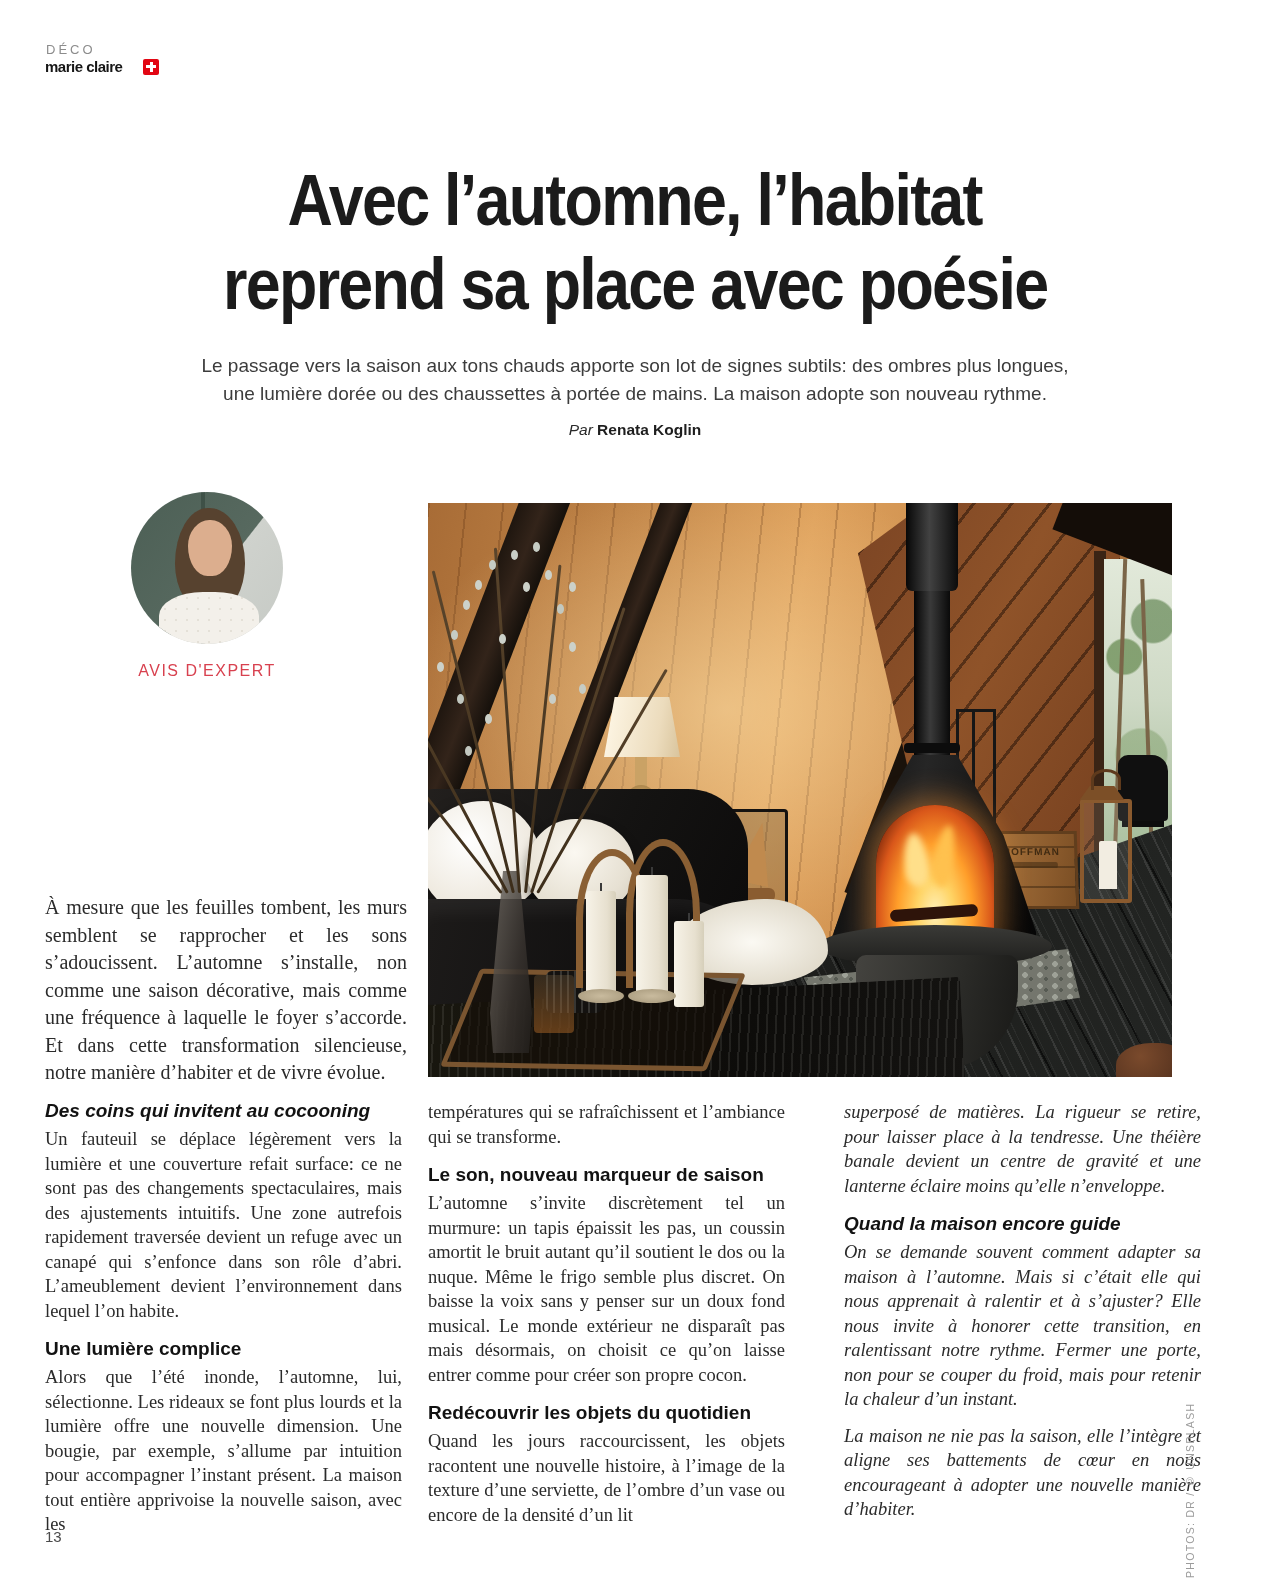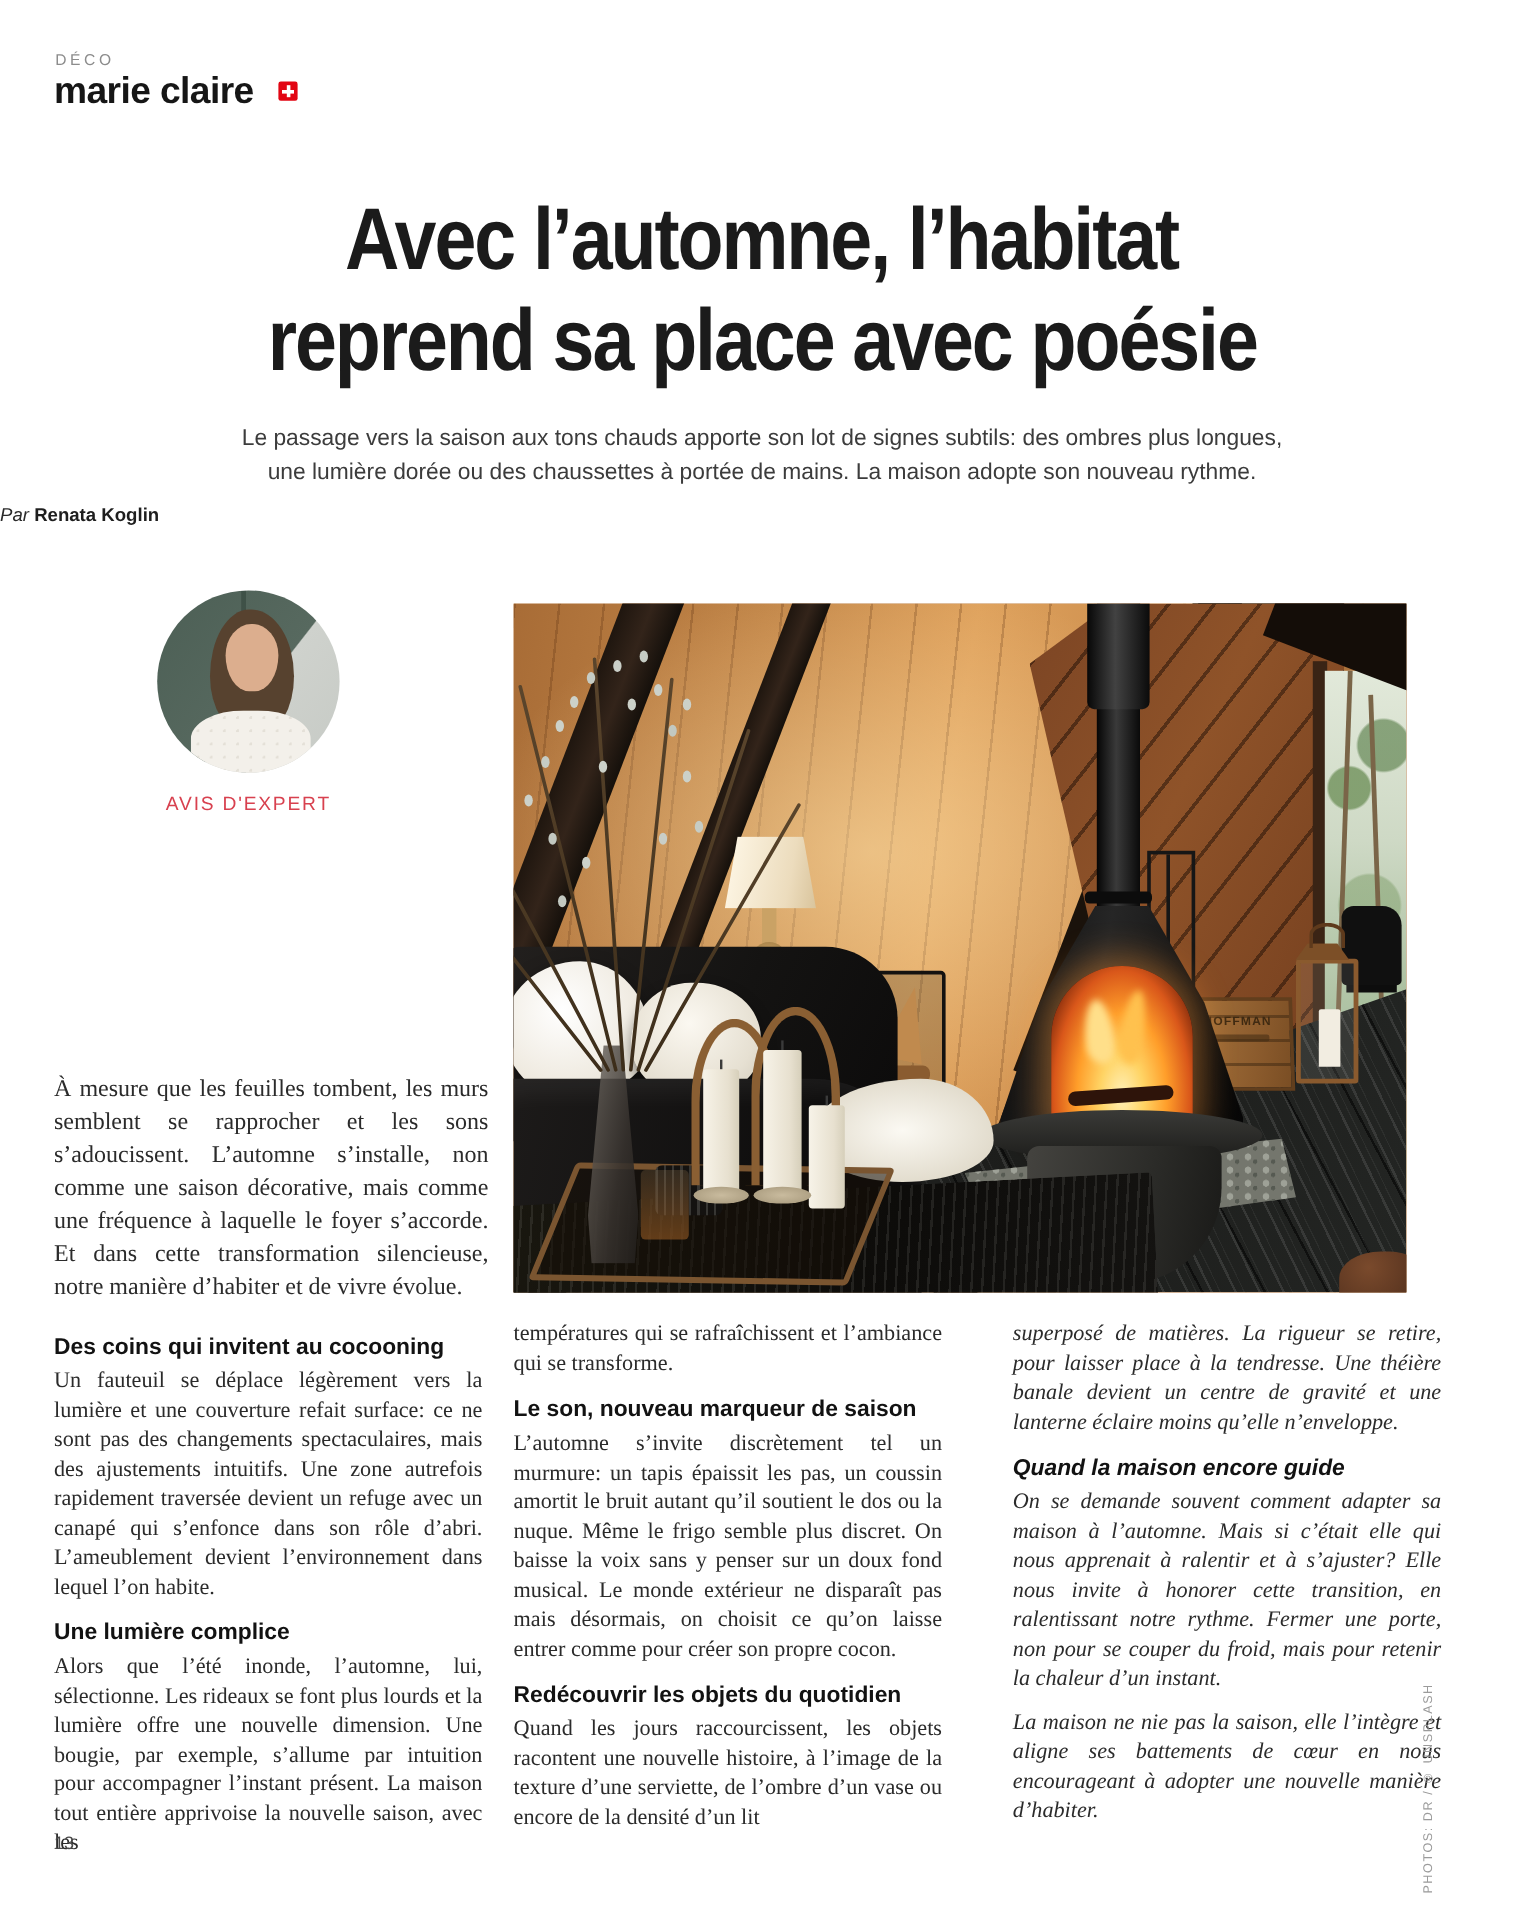--- a/index.html
+++ b/index.html
@@ -1,32 +1,32 @@
 <!DOCTYPE html>
 <html lang="fr"><head>
 <meta charset="utf-8">
 <style>
   html,body{margin:0;padding:0;background:#ffffff;}
   .page{position:relative;width:1270px;height:1595px;background:#fff;overflow:hidden;
         font-family:"Liberation Sans",sans-serif;color:#222;}
   
   .kicker{position:absolute;left:46px;top:42px;font-size:13px;letter-spacing:3px;color:#8c8c8c;}
-  .brand{position:absolute;left:45px;top:58px;font-size:31px;font-weight:bold;letter-spacing:-0.5px;color:#161616;
+  .brand{position:absolute;left:45px;top:58px;font-size:15px;font-weight:bold;letter-spacing:-0.5px;color:#161616;
          display:flex;align-items:center;gap:21px;}
   .swiss{display:inline-block;position:relative;width:16px;height:16px;background:#e20613;border-radius:2px;}
   .swiss i{position:absolute;background:#fff;}
   .swiss i.v{left:6.5px;top:3px;width:3px;height:10px;}
   .swiss i.h{left:3px;top:6.5px;width:10px;height:3px;}
   
   .title{position:absolute;left:0;right:0;top:158px;text-align:center;color:#1b1b1b;
          font-weight:bold;font-size:73px;line-height:84px;letter-spacing:-2px;}
   .title span{display:inline-block;transform:scaleX(0.86);white-space:nowrap;}
   .subtitle{position:absolute;left:0;right:0;top:352px;text-align:center;color:#3c3c3c;
             font-size:19px;line-height:28px;}
-  .byline{position:absolute;left:0;right:0;top:421px;font-size:15.5px;color:#1e1e1e;}
+  .byline{position:absolute;left:0;right:0;top:421px;text-align:center;font-size:15.5px;color:#1e1e1e;}
   .byline .par{font-style:italic;font-weight:normal;color:#2a2a2a;}
   .byline .author{font-weight:bold;}
   
   .expert{position:absolute;left:96px;top:492px;width:222px;text-align:center;}
   .avatar{position:relative;width:152px;height:152px;margin:0 auto;border-radius:50%;overflow:hidden;
           background:linear-gradient(128deg,#4c5f55 0%,#57695f 56%,#cfd2cd 56.5%,#c6cac5 100%);}
   .avatar .panel{position:absolute;left:70px;top:0;width:4px;height:152px;background:rgba(30,45,38,0.35);}
   .avatar .hair{position:absolute;left:44px;top:16px;width:70px;height:104px;background:#57422f;
                 border-radius:48% 52% 42% 46%/55% 55% 48% 48%;}
   .avatar .face{position:absolute;left:57px;top:28px;width:44px;height:56px;background:#dcae8e;
@@ -38,21 +38,21 @@
   .expert-bio{margin-top:20px;font-size:16.5px;line-height:23px;color:#3d3d3d;}
   .expert-bio .name{font-weight:bold;color:#1d1d1d;}
   .expert-bio b{color:#1d1d1d;}
   
   .intro{position:absolute;left:45px;top:874px;width:362px;font-family:"Liberation Serif",serif;
          font-size:20px;line-height:27.5px;text-align:justify;color:#2b2b2b;}
   .col{position:absolute;top:1100px;width:357px;}
   #col1{left:45px;} #col2{left:428px;} #col3{left:844px;font-style:italic;}
   .col-h{font-family:"Liberation Sans",sans-serif;font-size:19px;font-weight:bold;color:#121212;
          margin:15px 0 5px 0;}
-  .col-h:first-child{margin-top:12px;}
+  .col-h:first-child{margin-top:0;font-style:italic;}
   .col-p{font-family:"Liberation Serif",serif;font-size:18.5px;line-height:24.5px;text-align:justify;
          color:#2b2b2b;margin:0;}
   .col-p + .col-p{margin-top:12px;}
   .pagenum{position:absolute;left:45px;top:1528px;font-size:15px;color:#4a4a4a;}
   .credit{position:absolute;left:1184px;top:1368px;height:210px;writing-mode:vertical-rl;
           transform:rotate(180deg);font-size:10.5px;letter-spacing:1.3px;color:#9b9b9b;white-space:nowrap;}
   
   .photo{position:absolute;left:428px;top:503px;width:744px;height:574px;overflow:hidden;background:#b5773d;}
   .photo div{position:absolute;}
   .wall{inset:0;background:

